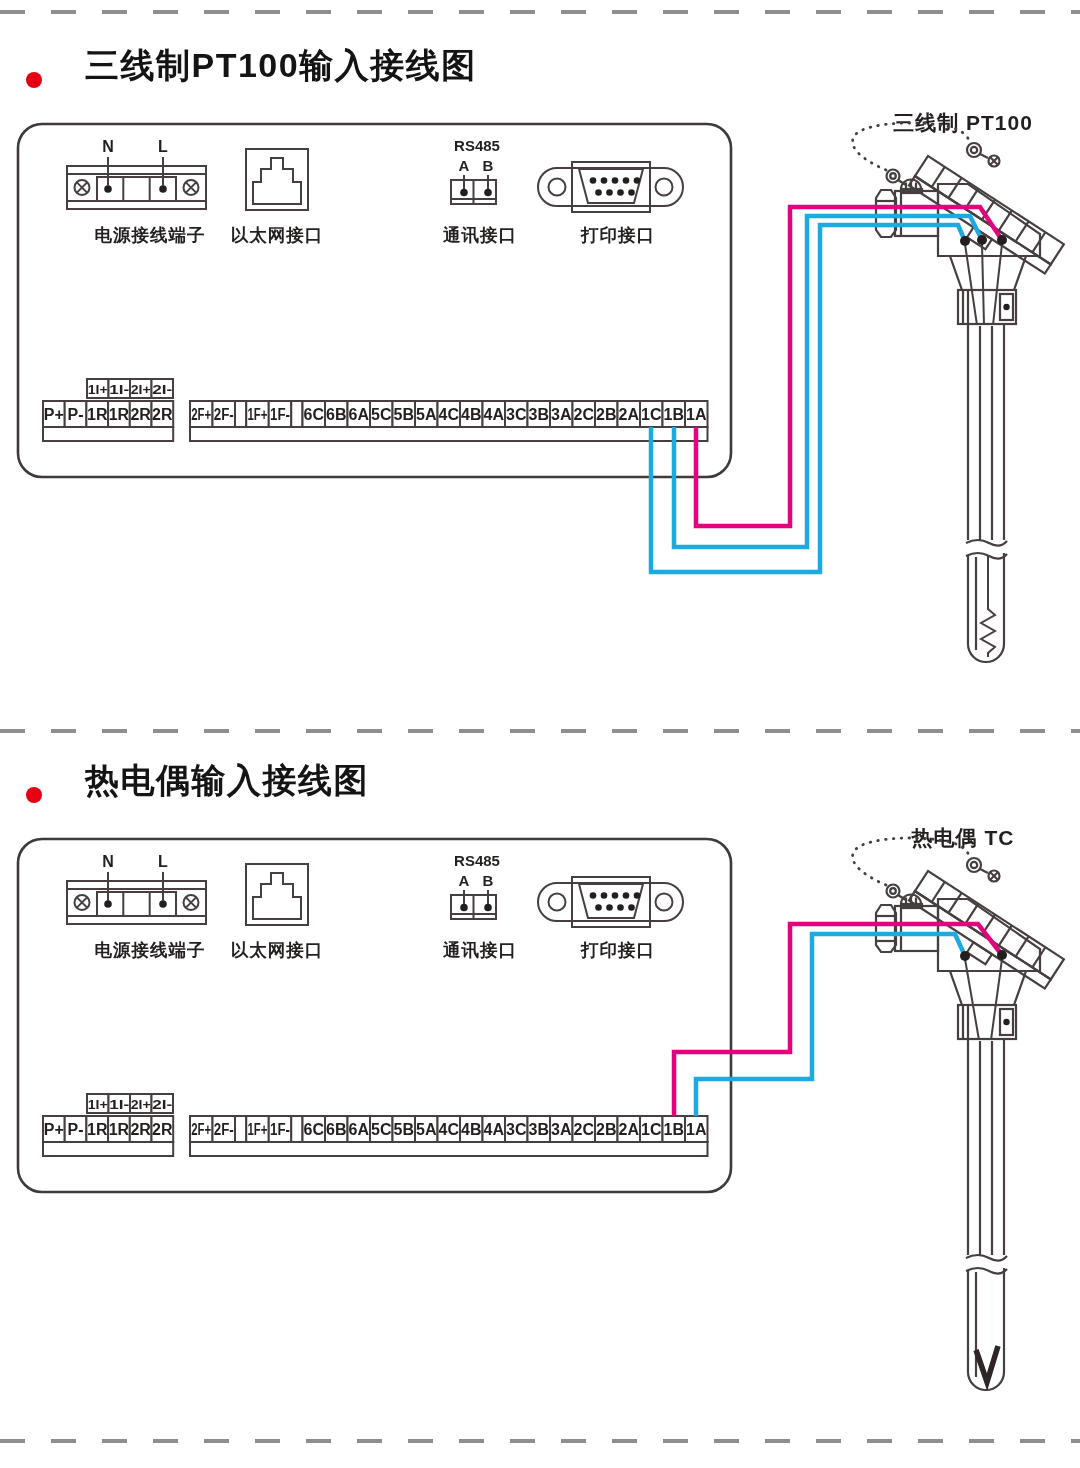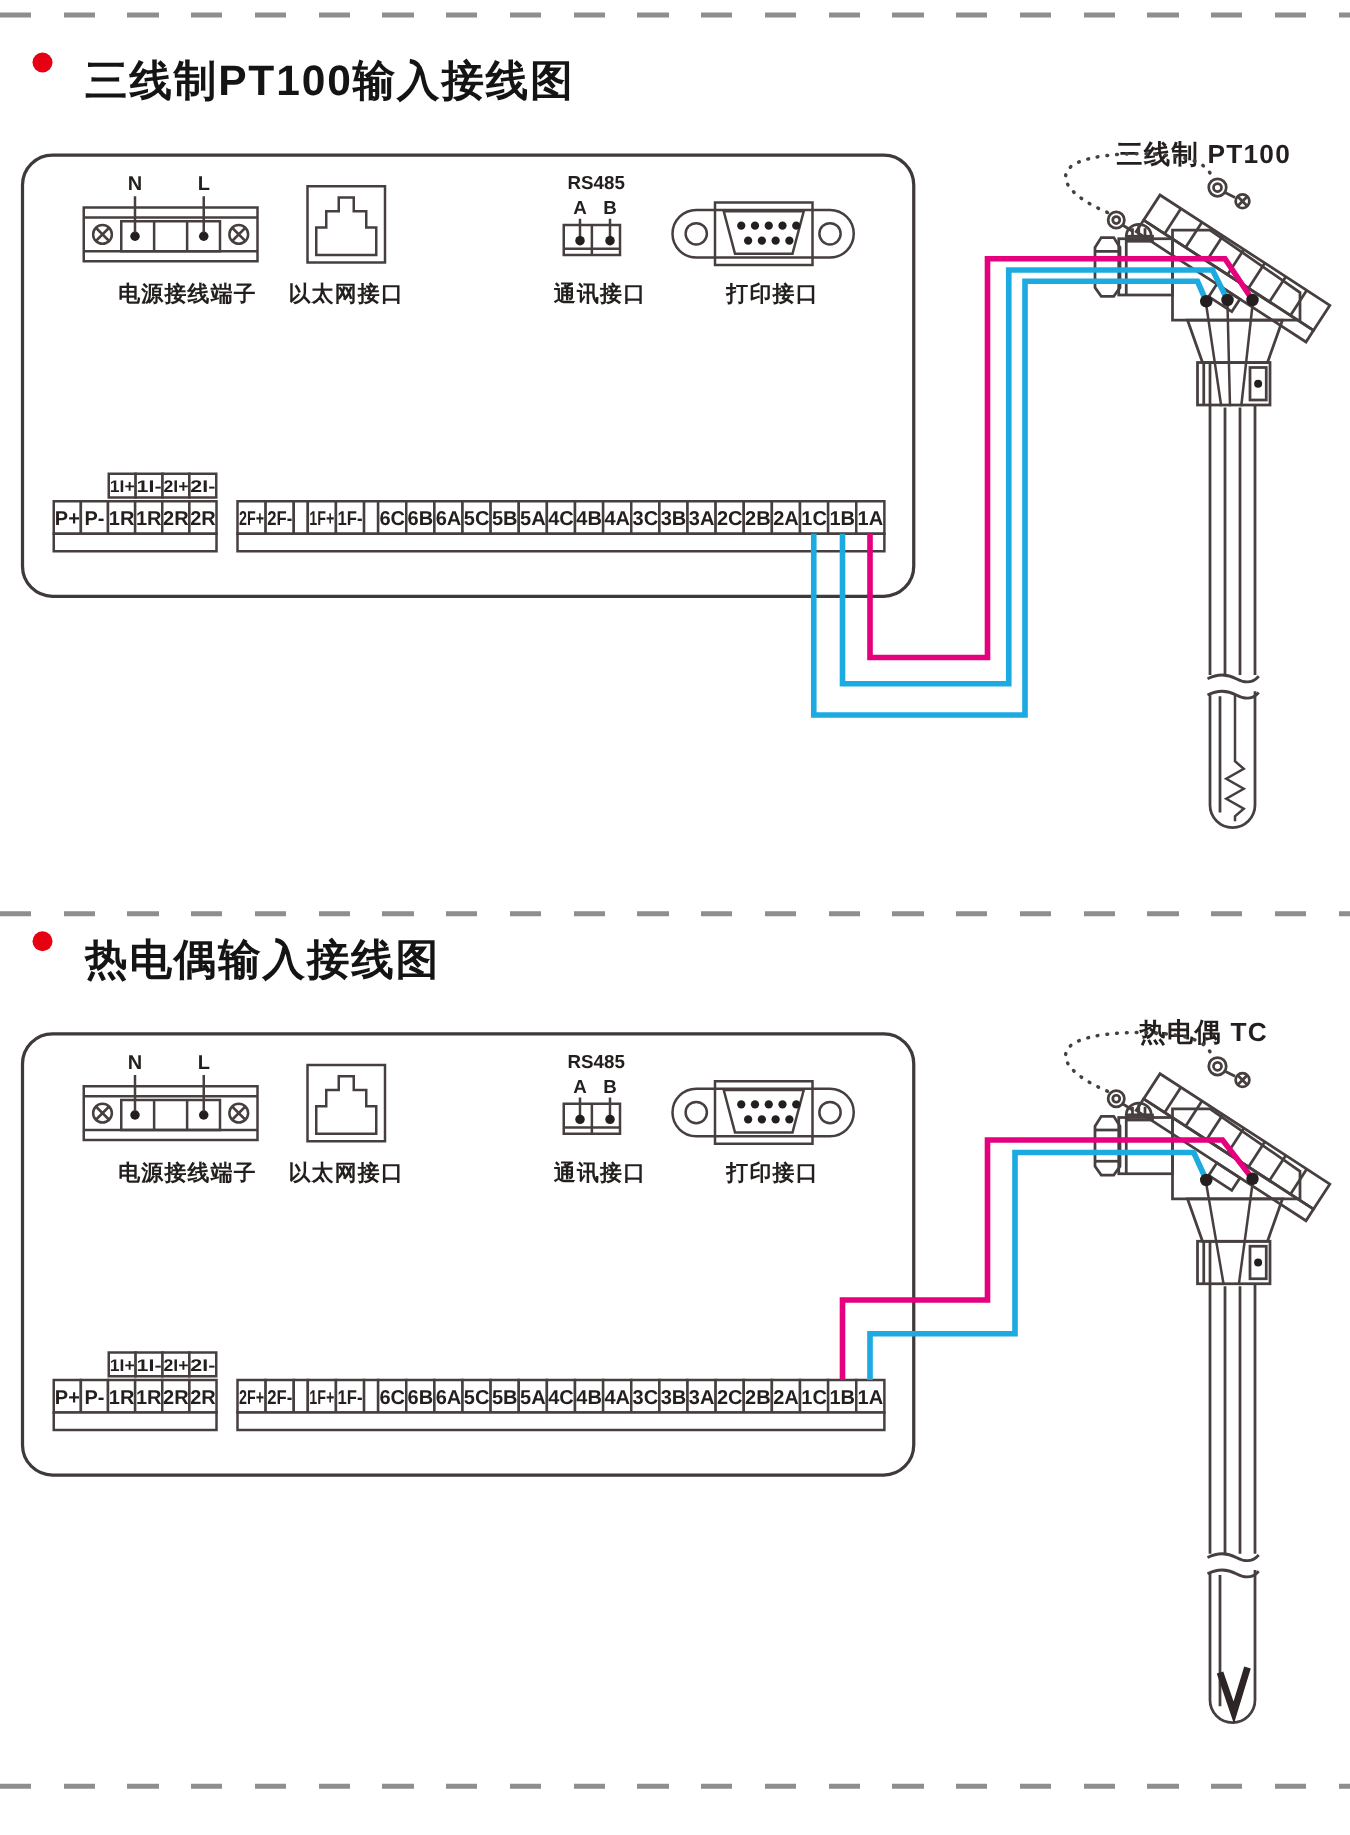--- a/index.html
+++ b/index.html
@@ -3,22 +3,22 @@
 <meta charset="utf-8">
 <style>
   html,body{margin:0;padding:0;}
   body{width:1080px;height:1468px;background:#fff;overflow:hidden;
        font-family:"Liberation Sans",sans-serif;}
   .dash{height:4px;width:1080px;
         background:repeating-linear-gradient(90deg,var(--dash,#8e8e8e) 0 25px,transparent 25px 51px);}
   #dash-top{margin-top:10px;}
   #dash-mid{margin-top:50px;}
   #dash-bottom{margin-top:12px;}
-  .section-header{display:flex;align-items:flex-start;gap:26px;margin:28px 0 6px 26px;height:46px;}
-  #header-tc{margin-top:12px;}
+  .section-header{display:flex;align-items:flex-end;gap:43px;margin:28px 0 6px 26px;height:46px;}
+  #header-tc{margin-top:24px;}
   .bullet{width:16px;height:16px;border-radius:50%;background:var(--bullet,#e60012);flex:0 0 16px;}
   .sec-title{font-size:34px;line-height:46px;font-weight:600;color:#141414;letter-spacing:1.5px;}
   svg.fig{display:block;}
   svg text{font-family:"Liberation Sans",sans-serif;fill:var(--txt,#241f1f);stroke:none;}
   .pin-label{font-size:16px;font-weight:700;}
   .bus-label{font-size:15px;font-weight:700;}
   .port-label{font-size:17.5px;font-weight:600;letter-spacing:1px;}
   .cell-label{font-size:16px;font-weight:700;}
   .cell-label-sm{font-size:13.5px;font-weight:700;}
   .sensor-label{font-size:21px;font-weight:700;letter-spacing:1px;}

